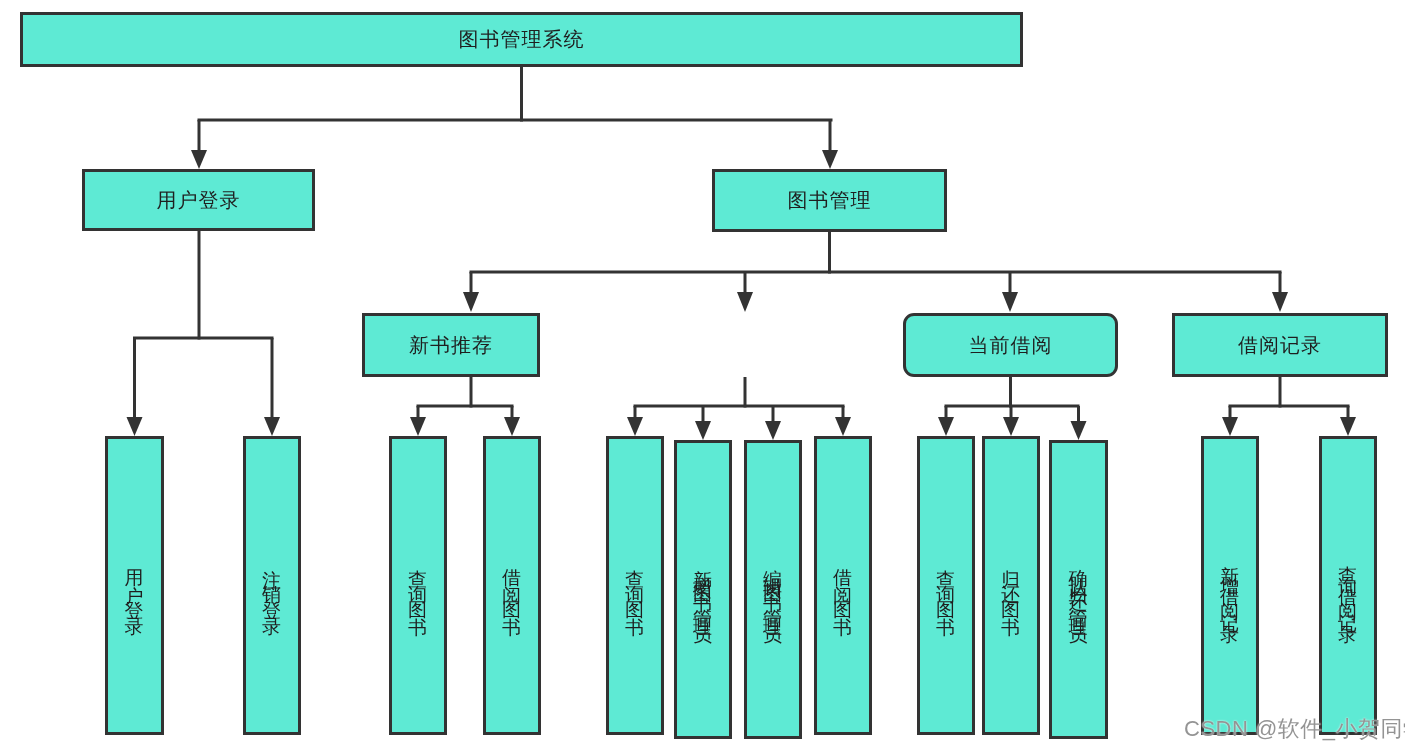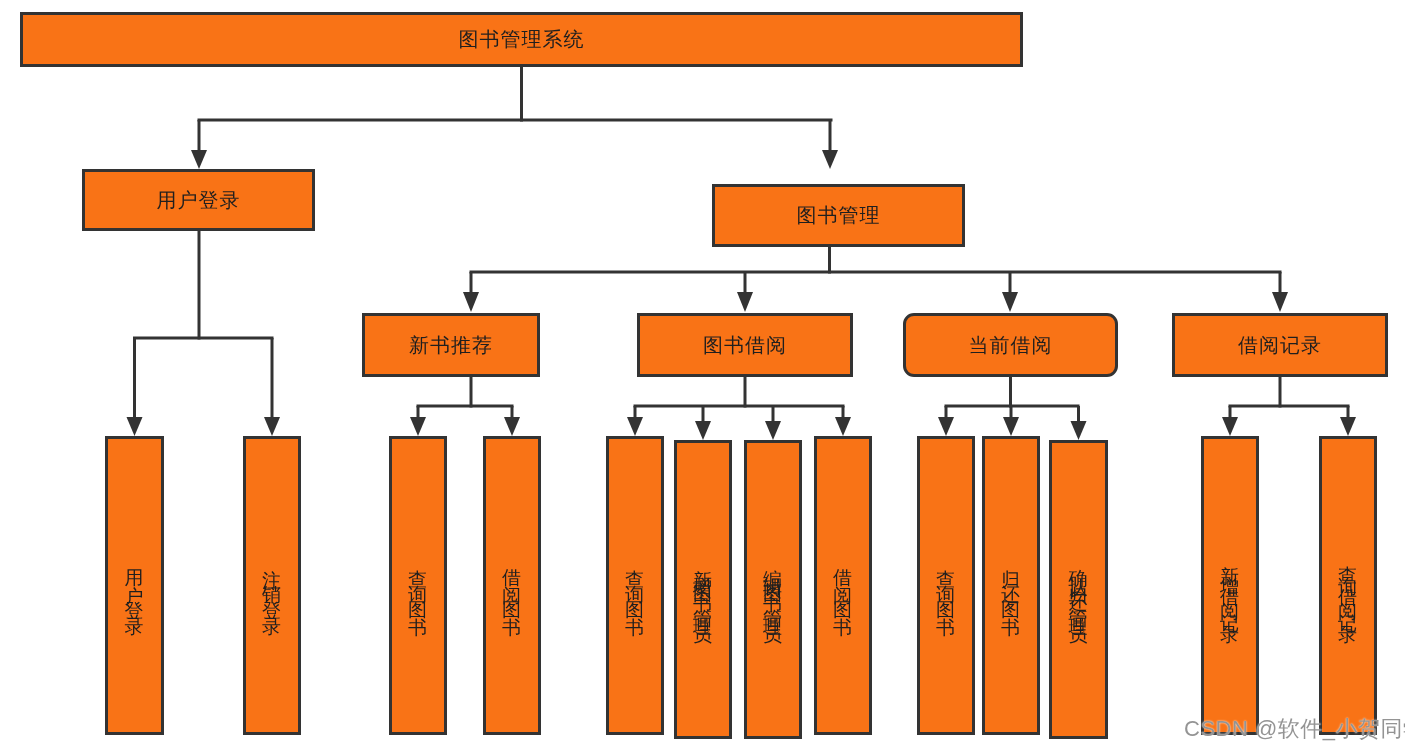--- a/index.html
+++ b/index.html
@@ -14,21 +14,21 @@
     position:absolute;left:0;top:0;width:1405px;height:747px;
     color:var(--line,#333333);
     z-index:1;
   }
   #connectors path{stroke:currentColor;stroke-width:3;fill:none;}
   #connectors polygon{fill:currentColor;stroke:none;}
   .box{
     position:absolute;
     box-sizing:border-box;
     border:3px solid var(--line,#333333);
-    background:#f97316;
+    background:#5eead4;
     display:flex;align-items:center;justify-content:center;
     color:var(--text,#1f1f1f);
     z-index:2;
   }
   .hlabel{
     font-size:20px;letter-spacing:1px;white-space:nowrap;
   }
   .vlabel{
     writing-mode:vertical-rl;text-orientation:mixed;
     font-size:19px;line-height:1;white-space:nowrap;
@@ -112,29 +112,26 @@
     <polygon points="1340,417 1356,417 1348,436"></polygon>
   </svg>
 
   <div class="box" style="left:20px;top:12px;width:1003px;height:55px;">
     <span class="hlabel">图书管理系统</span>
   </div>
 
   <div class="box" style="left:82px;top:169px;width:233px;height:62px;">
     <span class="hlabel">用户登录</span>
   </div>
-  <div class="box" style="left:712px;top:169px;width:253px;height:63px;margin-top:15px;">
+  <div class="box" style="left:712px;top:169px;width:235px;height:63px;">
     <span class="hlabel">图书管理</span>
   </div>
 
   <div class="box" style="left:362px;top:313px;width:178px;height:64px;">
     <span class="hlabel">新书推荐</span>
-  </div>
-  <div class="box" style="left:637px;top:313px;width:216px;height:64px;">
-    <span class="hlabel">图书借阅</span>
   </div>
   <div class="box" style="left:903px;top:313px;width:215px;height:64px;border-radius:11px;">
     <span class="hlabel">当前借阅</span>
   </div>
   <div class="box" style="left:1172px;top:313px;width:216px;height:64px;font-family:Liberation Mono, monospace;">
     <span class="hlabel">借阅记录</span>
   </div>
 
   <div class="box" style="left:105px;top:436px;width:59px;height:299px;">
     <span class="vlabel ls4">用户登录</span>

